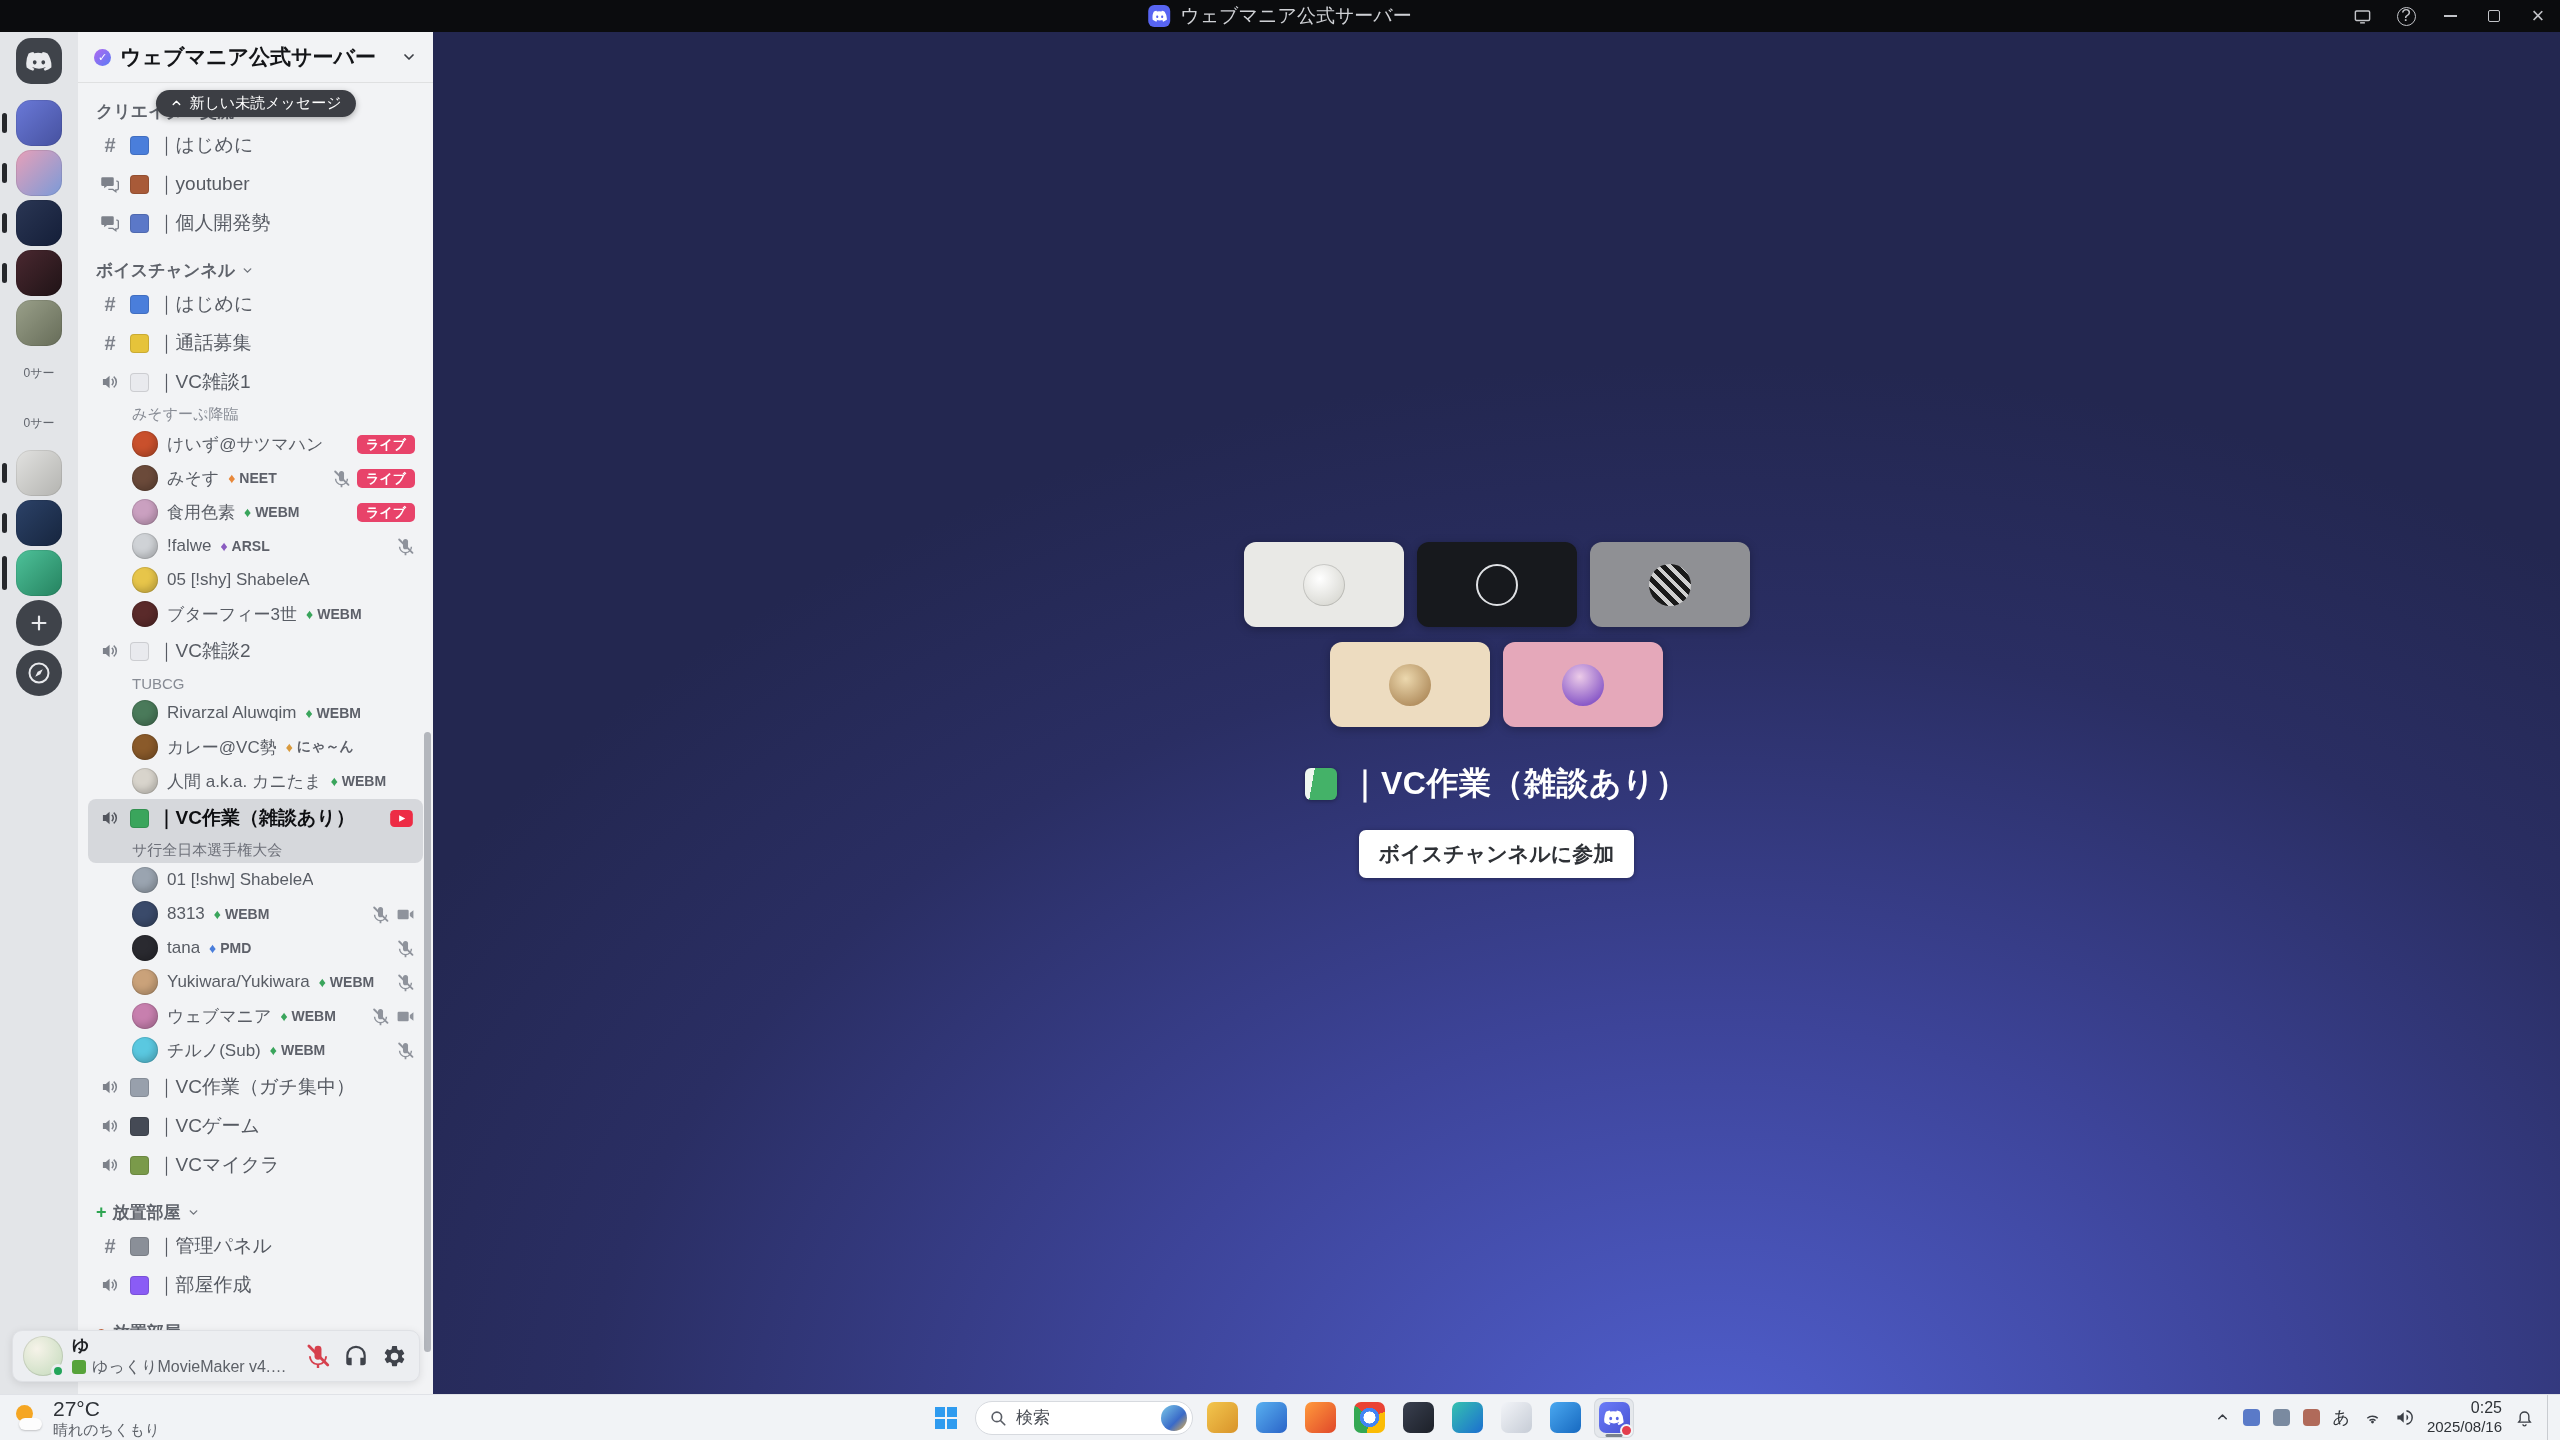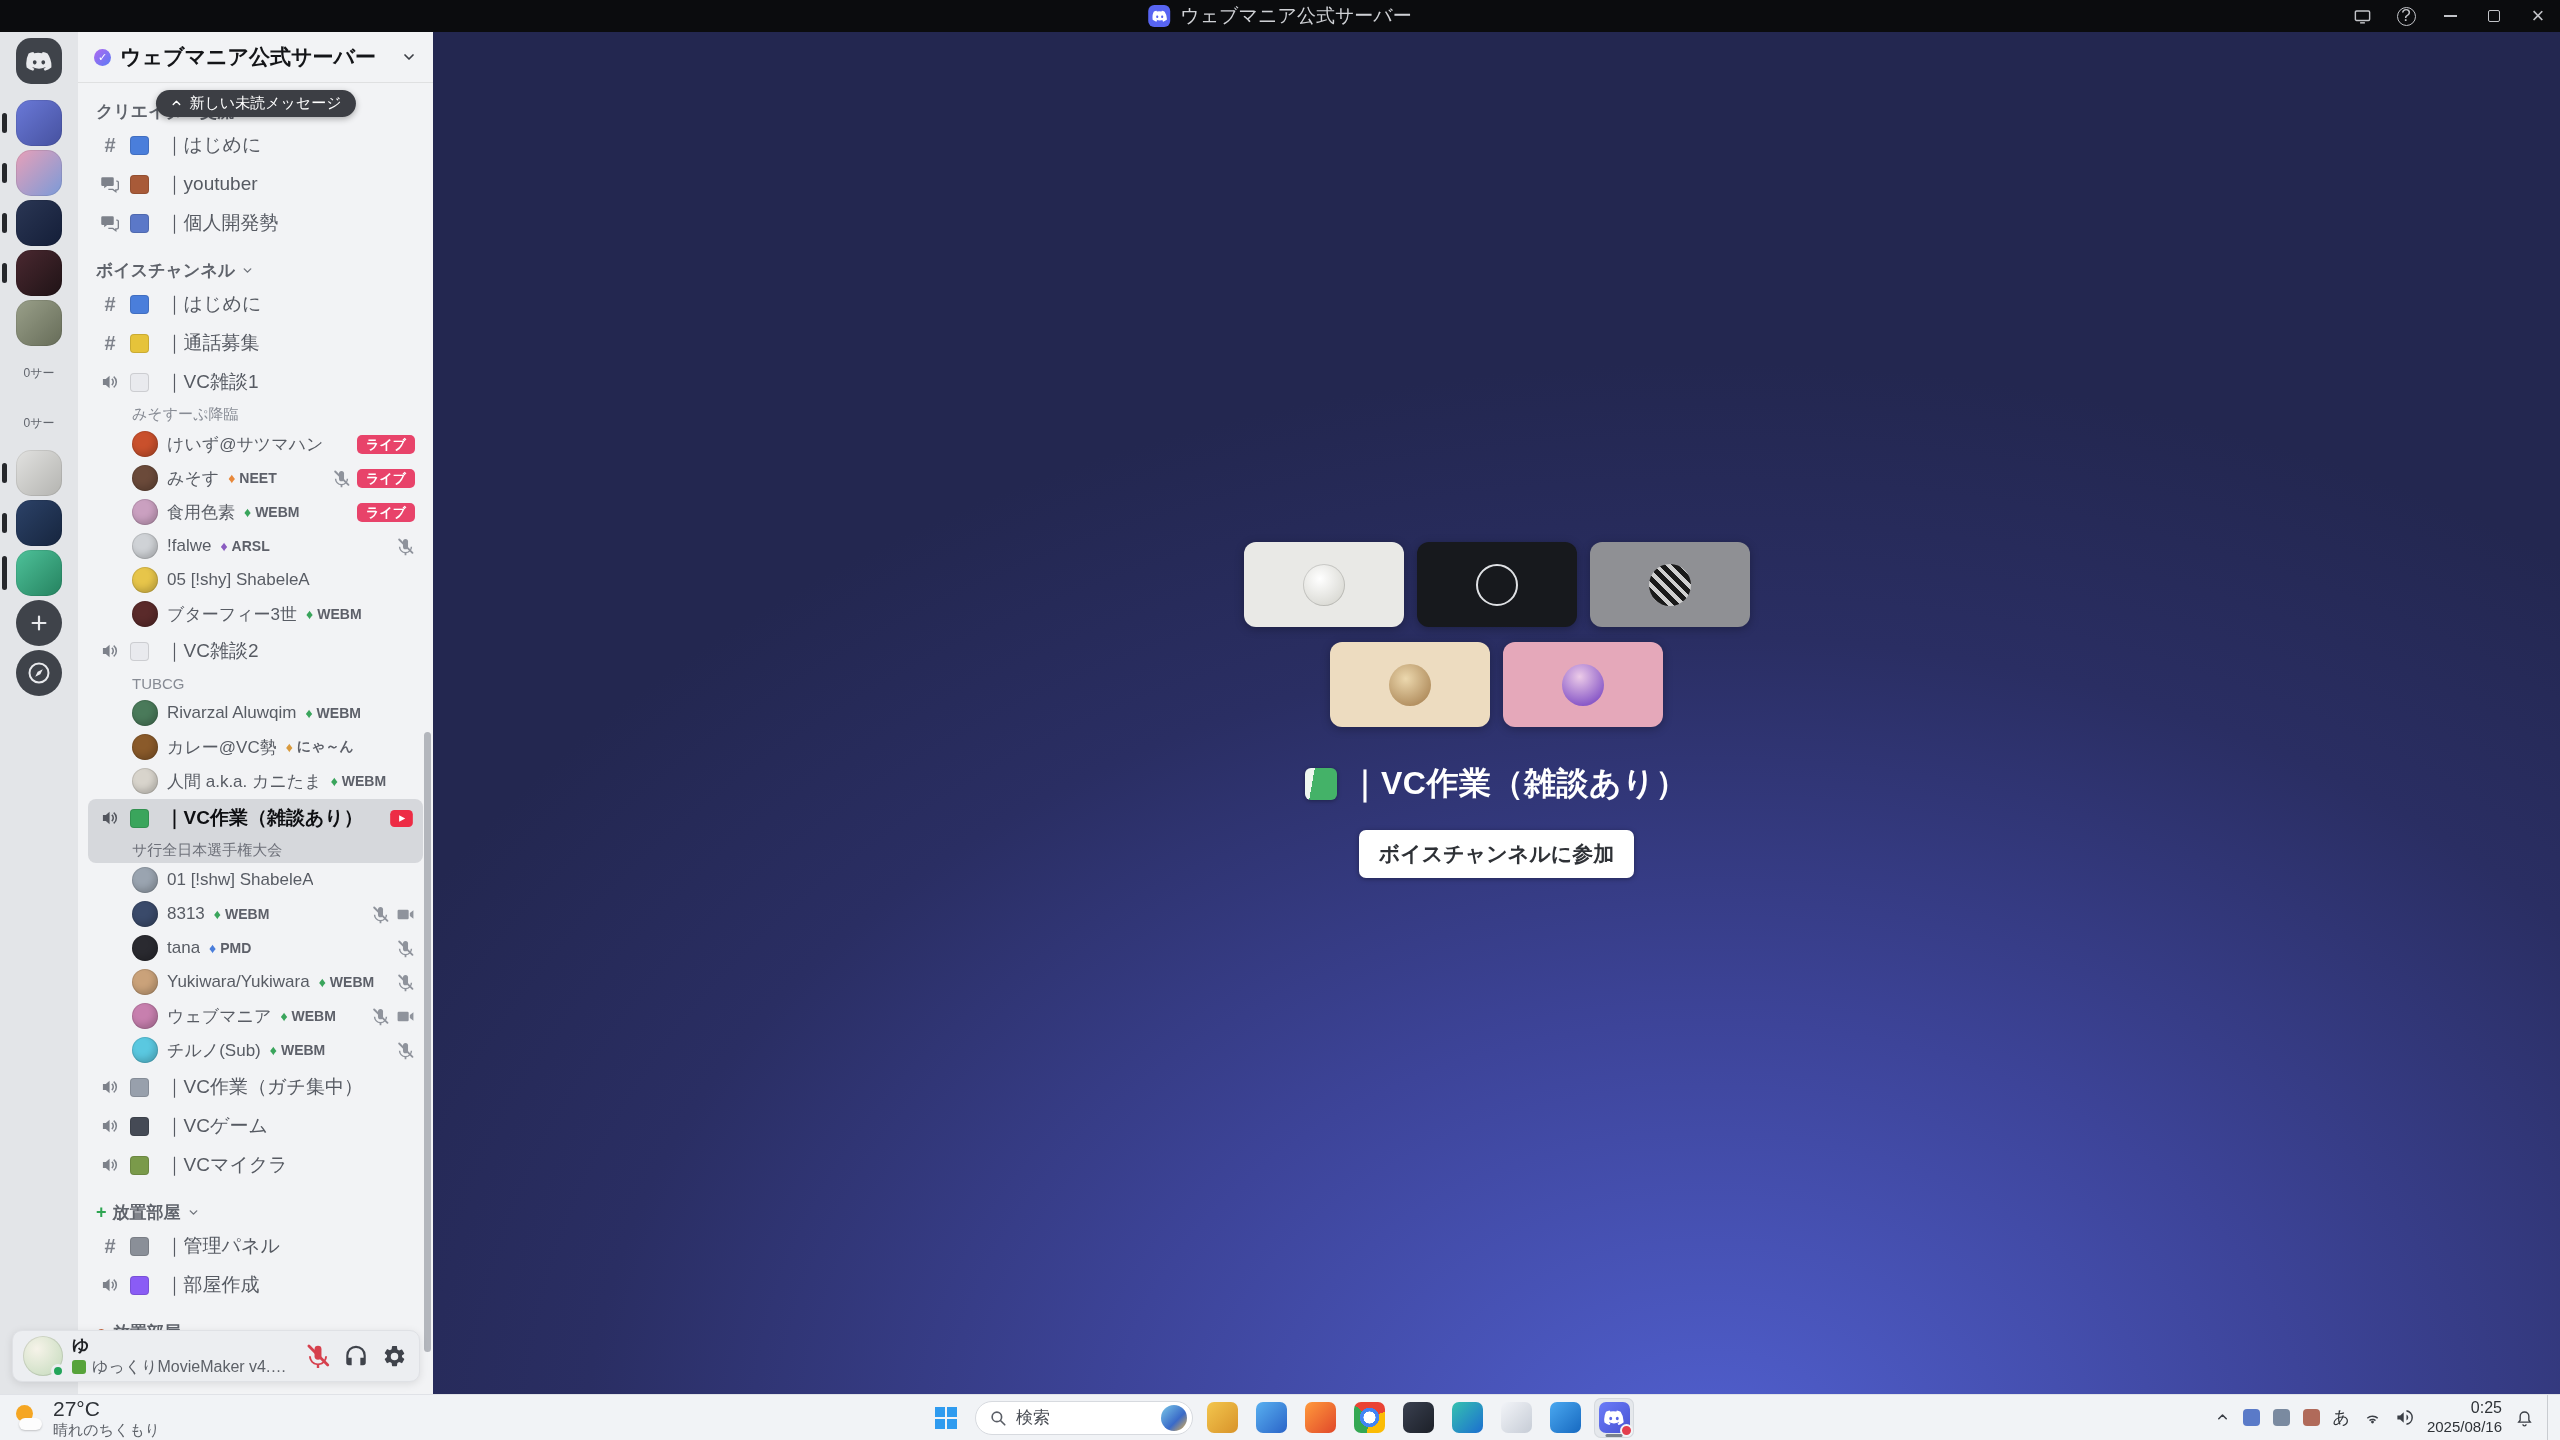--- a/index.html
+++ b/index.html
@@ -44,21 +44,21 @@
 
   .cat{display:flex;align-items:center;gap:6px;margin-top:14px;height:28px;color:#5f636b;font-size:17px;font-weight:bold;padding:0 8px;}
   .cat-pre{font-weight:bold;font-size:18px;}
   .cat-chev{display:flex;color:#71757d;}
   .cat-chev svg{width:13px;height:13px;}
 
   .ch{display:flex;align-items:center;gap:8px;height:38px;border-radius:7px;padding:0 10px;color:#565a62;font-size:19px;font-weight:500;margin:1px 0;}
   .cicon{width:24px;display:flex;justify-content:center;color:#7d818a;flex:none;}
   .hashg{font-size:20px;font-weight:600;}
   .chip{width:19px;height:19px;border-radius:4px;flex:none;box-shadow:inset 0 0 0 1px rgba(0,0,0,.12);}
-  .clabel{white-space:nowrap;overflow:hidden;text-overflow:ellipsis;margin-left:8px;}
+  .clabel{white-space:nowrap;overflow:hidden;text-overflow:ellipsis;}
   .yt{margin-left:auto;display:flex;flex:none;}
   .selblock{background:#d6d8dc;border-radius:8px;}
   .selblock .clabel{color:#0e0f12;font-weight:700;}
   .selblock .cicon{color:#53565e;}
   .selblock .status{color:#6e717a;}
   .status{height:25px;display:flex;align-items:center;padding-left:44px;color:#878b94;font-size:15px;white-space:nowrap;overflow:hidden;}
 
   .u{display:flex;align-items:center;gap:9px;height:34px;padding-left:44px;padding-right:8px;border-radius:6px;}
   .av{width:26px;height:26px;border-radius:50%;flex:none;box-shadow:inset 0 0 0 1px rgba(0,0,0,.1), inset -3px -4px 6px rgba(0,0,0,.18);}
   .nm{font-size:17px;color:#585c64;white-space:nowrap;overflow:hidden;text-overflow:ellipsis;}

